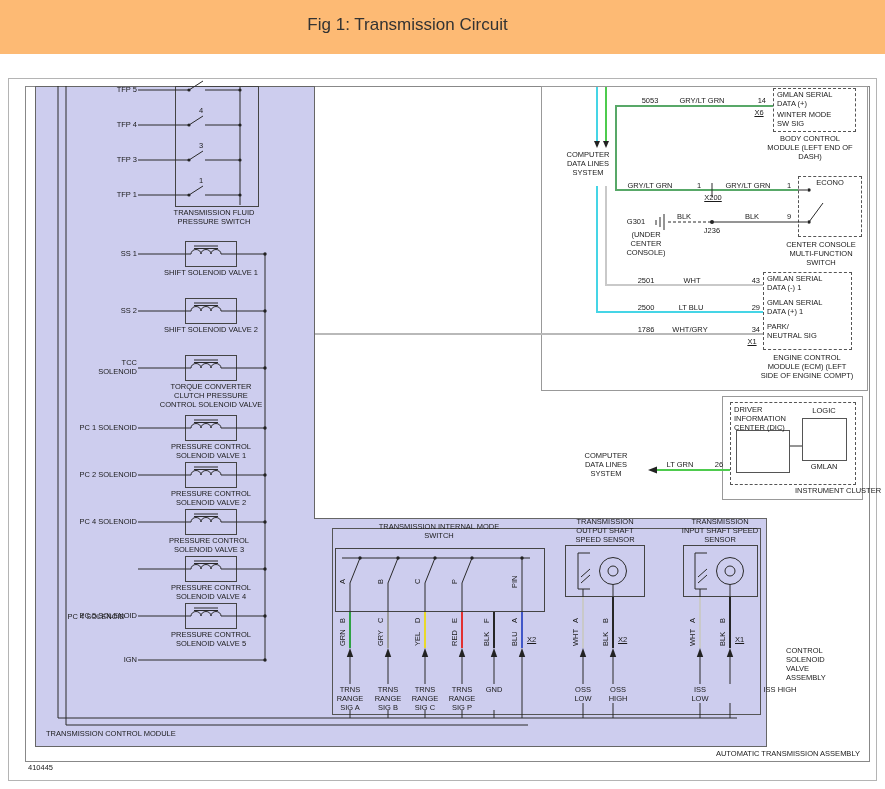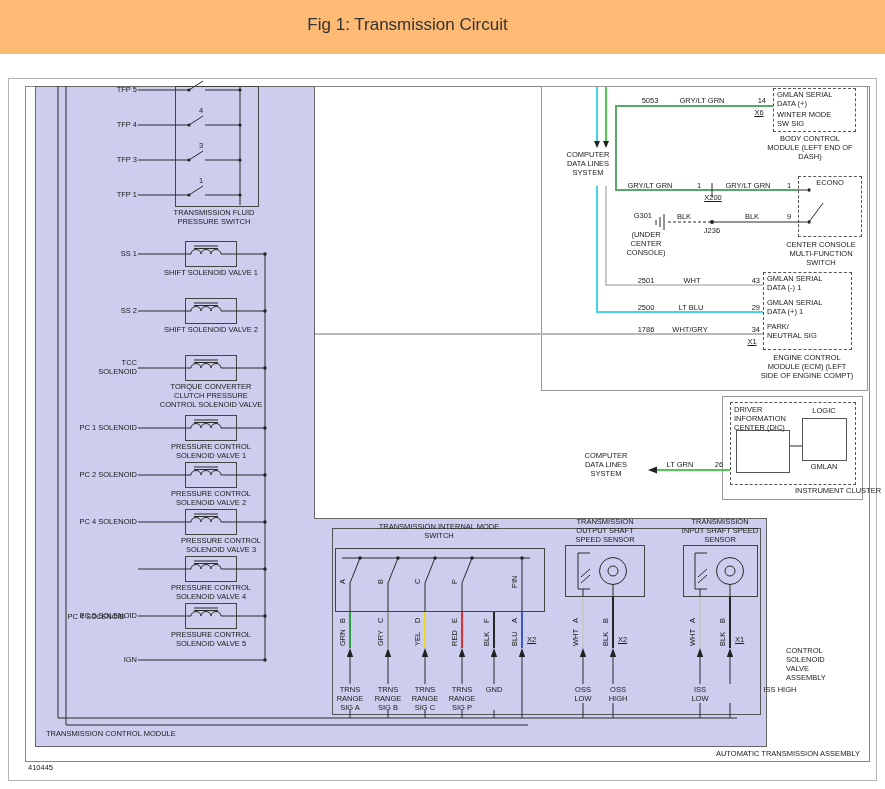--- a/index.html
+++ b/index.html
@@ -194,42 +194,42 @@
   <div class="lbl rgt txt" style="left:67px;top:518px;width:70px;">PC 4 SOLENOID</div>
   <div class="lbl rgt txt" style="left:55px;top:565px;width:70px;margin-top:48px;">PC 4 SOLENOID</div>
   <div class="lbl rgt txt" style="left:67px;top:612px;width:70px;">PC 5 SOLENOID</div>
   <div class="lbl rgt txt" style="left:67px;top:656px;width:70px;">IGN</div>
 
   <div class="lbl txt" style="left:155px;top:269px;width:112px;">SHIFT SOLENOID VALVE 1</div>
   <div class="lbl txt" style="left:155px;top:326px;width:112px;">SHIFT SOLENOID VALVE 2</div>
   <div class="lbl txt" style="left:155px;top:383px;width:112px;">TORQUE CONVERTER CLUTCH PRESSURE CONTROL SOLENOID VALVE</div>
   <div class="lbl txt" style="left:155px;top:443px;width:112px;">PRESSURE CONTROL SOLENOID VALVE 1</div>
   <div class="lbl txt" style="left:155px;top:490px;width:112px;">PRESSURE CONTROL SOLENOID VALVE 2</div>
-  <div class="lbl txt" style="left:165px;top:537px;width:112px;">PRESSURE CONTROL SOLENOID VALVE 3</div>
+  <div class="lbl txt" style="left:153px;top:537px;width:112px;">PRESSURE CONTROL SOLENOID VALVE 3</div>
   <div class="lbl txt" style="left:155px;top:584px;width:112px;">PRESSURE CONTROL SOLENOID VALVE 4</div>
   <div class="lbl txt" style="left:155px;top:631px;width:112px;">PRESSURE CONTROL SOLENOID VALVE 5</div>
 
   <div class="lbl txt" style="left:564px;top:151px;width:48px;">COMPUTER DATA LINES SYSTEM</div>
   <div class="lbl txt" style="left:638px;top:97px;width:24px;">5053</div>
   <div class="lbl txt" style="left:676px;top:97px;width:52px;">GRY/LT GRN</div>
   <div class="lbl rgt txt" style="left:752px;top:97px;width:14px;">14</div>
   <div class="lbl und txt" style="left:750px;top:109px;width:18px;">X6</div>
   <div class="lbl lft txt" style="left:777px;top:91px;width:60px;">GMLAN SERIAL DATA (+)</div>
   <div class="lbl lft txt" style="left:777px;top:111px;width:60px;">WINTER MODE SW SIG</div>
   <div class="lbl txt" style="left:764px;top:135px;width:92px;">BODY CONTROL MODULE (LEFT END OF DASH)</div>
 
   <div class="lbl txt" style="left:624px;top:182px;width:52px;">GRY/LT GRN</div>
   <div class="lbl txt" style="left:694px;top:182px;width:10px;">1</div>
   <div class="lbl und txt" style="left:700px;top:194px;width:26px;">X200</div>
   <div class="lbl txt" style="left:722px;top:182px;width:52px;">GRY/LT GRN</div>
   <div class="lbl txt" style="left:784px;top:182px;width:10px;">1</div>
   <div class="lbl txt" style="left:800px;top:179px;width:60px;">ECONO</div>
   <div class="lbl txt" style="left:780px;top:241px;width:82px;">CENTER CONSOLE MULTI-FUNCTION SWITCH</div>
 
-  <div class="lbl rgt txt" style="left:620px;top:212px;width:32px;">G301</div>
+  <div class="lbl rgt txt" style="left:620px;top:218px;width:32px;text-align:center;">G301</div>
   <div class="lbl txt" style="left:618px;top:231px;width:56px;">(UNDER CENTER CONSOLE)</div>
   <div class="lbl txt" style="left:674px;top:213px;width:20px;">BLK</div>
   <div class="lbl txt" style="left:700px;top:227px;width:24px;">J236</div>
   <div class="lbl txt" style="left:742px;top:213px;width:20px;">BLK</div>
   <div class="lbl txt" style="left:784px;top:213px;width:10px;">9</div>
 
   <div class="lbl txt" style="left:634px;top:277px;width:24px;">2501</div>
   <div class="lbl txt" style="left:678px;top:277px;width:28px;">WHT</div>
   <div class="lbl rgt txt" style="left:746px;top:277px;width:14px;">43</div>
   <div class="lbl txt" style="left:634px;top:304px;width:24px;">2500</div>

